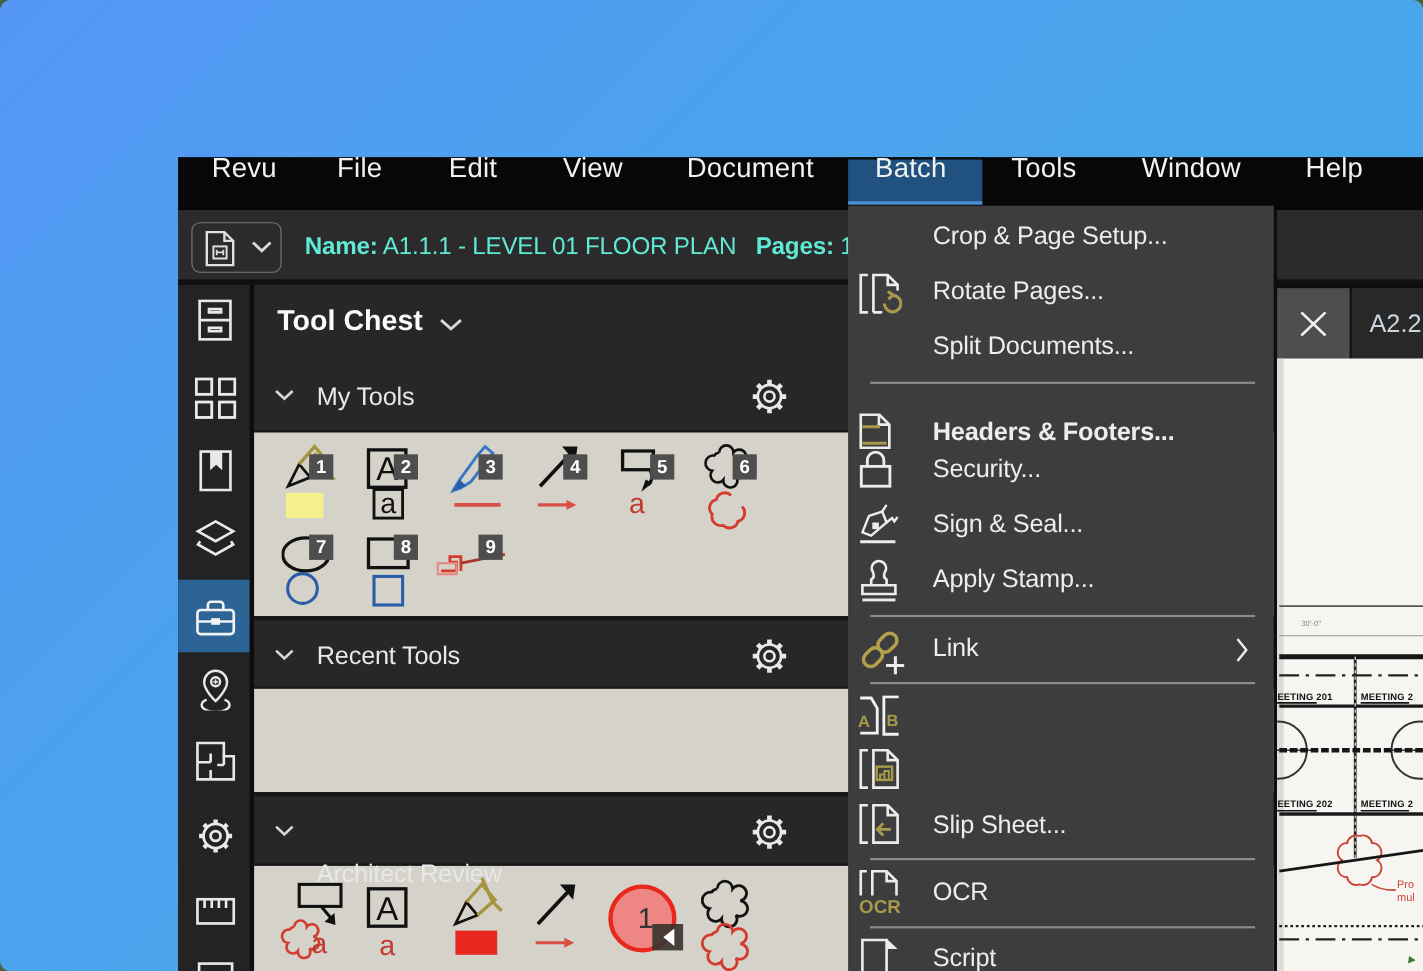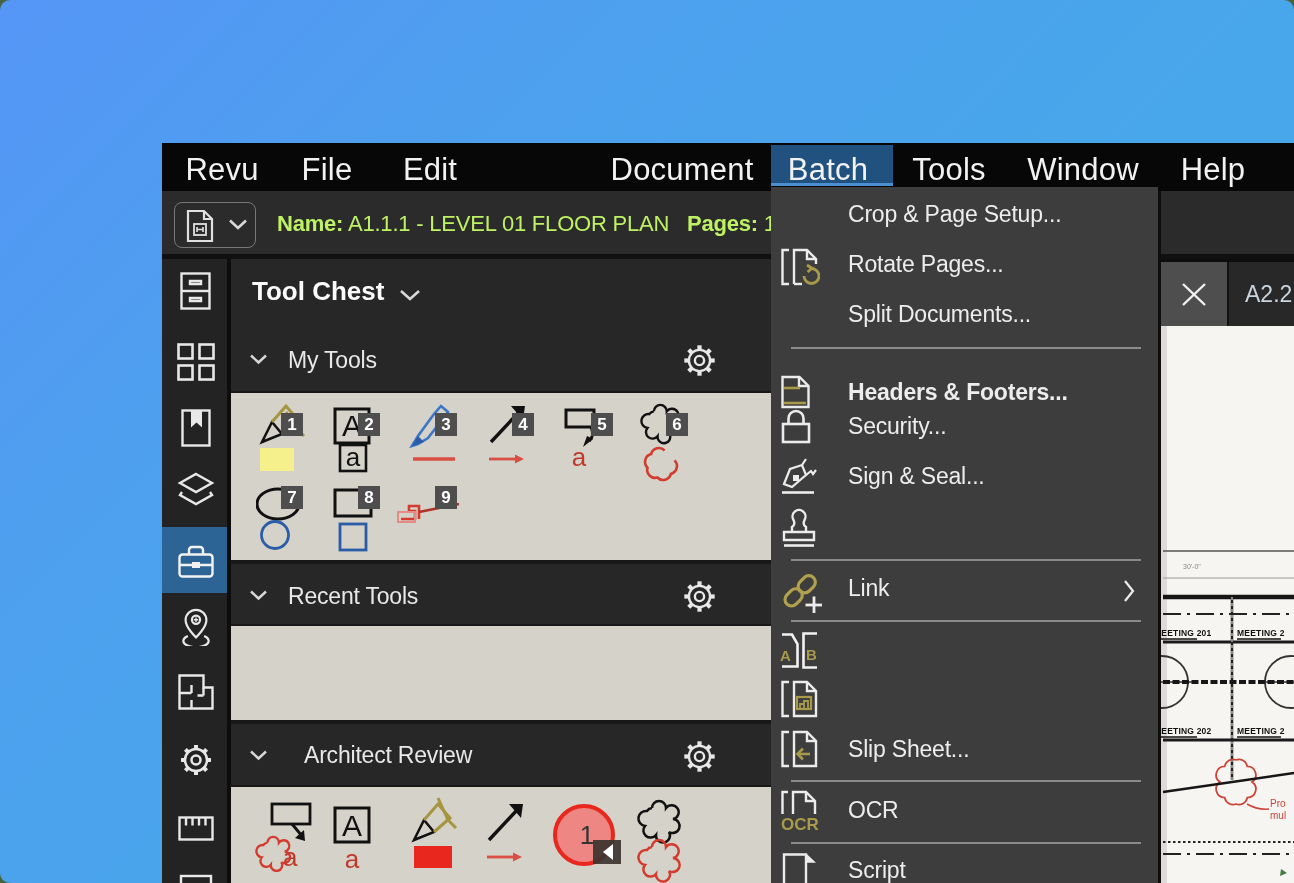--- a/index.html
+++ b/index.html
@@ -4,30 +4,30 @@
 <style>
   html,body{margin:0;padding:0;}
   body{width:1294px;height:883px;overflow:hidden;background:#44633e;
        font-family:"Liberation Sans", sans-serif;}
   .abs{position:absolute;}
   #bg{left:0;top:0;width:1294px;height:883px;border-radius:10px;
       background:linear-gradient(135deg,#5596f6 0%,#4da0ee 28%,#48a7ea 60%,#47a9e8 100%);}
   #app{left:162px;top:143px;width:1132px;height:740px;background:#2b2b2b;}
   
   #menubar{left:162px;top:143px;width:1132px;height:48px;background:#070707;}
-  .mi{position:absolute;top:146px;height:48px;line-height:48px;color:#f2f2f2;
-      font-size:31px;letter-spacing:0.2px;transform:translateX(-50%);white-space:nowrap;}
+  .mi{position:absolute;top:129px;height:48px;line-height:48px;color:#f2f2f2;
+      font-size:25px;letter-spacing:0.2px;transform:translateX(-50%);white-space:nowrap;}
   #batch-hl{left:771px;top:145px;width:122px;height:38px;background:#20517f;
       border-bottom:3px solid #4c8fd0;}
   
   #toolbar{left:162px;top:191px;width:1132px;height:65px;background:#2b2b2b;}
   #tbline{left:162px;top:254px;width:1132px;height:5px;background:#101010;}
   #docbtn{left:174px;top:202px;width:82px;height:46px;border:1.5px solid #787878;
       border-radius:8px;box-sizing:border-box;}
-  #nametext{left:277px;top:191px;height:65px;line-height:66px;font-size:22px;letter-spacing:-0.2px;color:#bef264;white-space:nowrap;}
+  #nametext{left:277px;top:191px;height:65px;line-height:66px;font-size:22px;letter-spacing:-0.2px;color:#5eead4;white-space:nowrap;}
   
   #sidebar{left:162px;top:259px;width:65px;height:624px;background:#232323;}
   #sideborder{left:227px;top:259px;width:4px;height:624px;background:#0d0d0d;}
   #sideactive{left:162px;top:527px;width:65px;height:66px;background:#2d6496;}
   .sicon{position:absolute;left:177px;width:38px;height:38px;}
   
   #panel{left:231px;top:259px;width:929px;height:624px;background:#272727;}
   .beige{position:absolute;left:231px;background:#d4d2c9;}
   #title{left:252px;top:276px;font-size:26px;font-weight:bold;color:#fbfbfb;}
   .sechead{position:absolute;left:288px;font-size:23px;letter-spacing:-0.2px;color:#e8e8e8;}
@@ -50,21 +50,21 @@
 </style>
 </head>
 <body>
 <div class="abs" id="bg"></div>
 <div class="abs" id="app"></div>
 <div class="abs" id="menubar"></div>
 <div class="abs" id="batch-hl"></div>
 <div class="mi" style="left:222px;">Revu</div>
 <div class="mi" style="left:327px;">File</div>
 <div class="mi" style="left:430px;">Edit</div>
-<div class="mi" style="left:539px;margin-top:35px;">View</div>
+<div class="mi" style="left:539px;">View</div>
 <div class="mi" style="left:682px;">Document</div>
 <div class="mi" style="left:828px;">Batch</div>
 <div class="mi" style="left:949px;">Tools</div>
 <div class="mi" style="left:1083px;">Window</div>
 <div class="mi" style="left:1213px;">Help</div>
 
 <div class="abs" id="toolbar"></div>
 <div class="abs" id="tbline"></div>
 <div class="abs" id="docbtn"></div>
 <svg class="abs" style="left:186px;top:209px;" width="28" height="34" viewBox="0 0 28 34">
@@ -214,21 +214,21 @@
         <path d="M26.8 26.8 L30.7 30.7"></path>
         <path d="M7.3 30.7 L11.2 26.8"></path>
         <path d="M26.8 11.2 L30.7 7.3"></path>
       </g>
     </g>
   </svg>
 
 <svg class="chev" style="top:749px;" width="19" height="12" viewBox="0 0 19 12">
     <path d="M2 2.5 L9.5 9.5 L17 2.5" stroke="#d8d8d8" stroke-width="2.4" fill="none"></path>
   </svg>
-<div class="sechead" style="top:742px;margin-left:16px;">Architect Review</div>
+<div class="sechead" style="top:781px;">Architect Review</div>
 <svg class="gear" style="top:739px;" viewBox="0 0 38 38">
     <g stroke="#e8e8e8" stroke-width="2.6" fill="none">
       <circle cx="19" cy="19" r="11.5"></circle>
       <circle cx="19" cy="19" r="5"></circle>
       <g stroke-width="4.6">
         <path d="M19 2.5 V8"></path>
         <path d="M19 30 V35.5"></path>
         <path d="M2.5 19 H8"></path>
         <path d="M30 19 H35.5"></path>
         <path d="M7.3 7.3 L11.2 11.2"></path>
@@ -409,20 +409,21 @@
   <svg class="dicon" style="top:6px;" width="38" height="38" viewBox="0 0 38 38">
       <g stroke="#ececec" stroke-width="2.2" fill="none">
         <path d="M4 27 L10 12 L22 8 L26 18 L12 30 Z"></path>
         <rect x="13" y="18" width="6" height="6" fill="#ececec" stroke="none"></rect>
         <path d="M22 8 L26 2 M26 18 l5-4 l2 3 l3-4"></path>
         <line x1="2" y1="35.5" x2="34" y2="35.5" stroke-width="2.6"></line>
       </g>
     </svg>
 </div>
 <div class="drow" style="top:501px;">
+    <div class="dtext">Apply Stamp...</div>
   <svg class="dicon" style="top:6px;" width="38" height="40" viewBox="0 0 38 40">
       <g stroke="#ececec" stroke-width="2.4" fill="none">
         <path d="M12 25 v-5 c3-2 3-4 1.5-7 a6.5 6.5 0 1 1 11 0 C23 16 23 18 26 20 v5"></path>
         <path d="M4 25 h30 v8 h-30 z"></path>
         <line x1="4" y1="38.5" x2="34" y2="38.5" stroke-width="2.6"></line>
       </g>
     </svg>
 </div>
 <div class="dsep" style="top:559px;"></div>
 <div class="drow" style="top:563px;">

